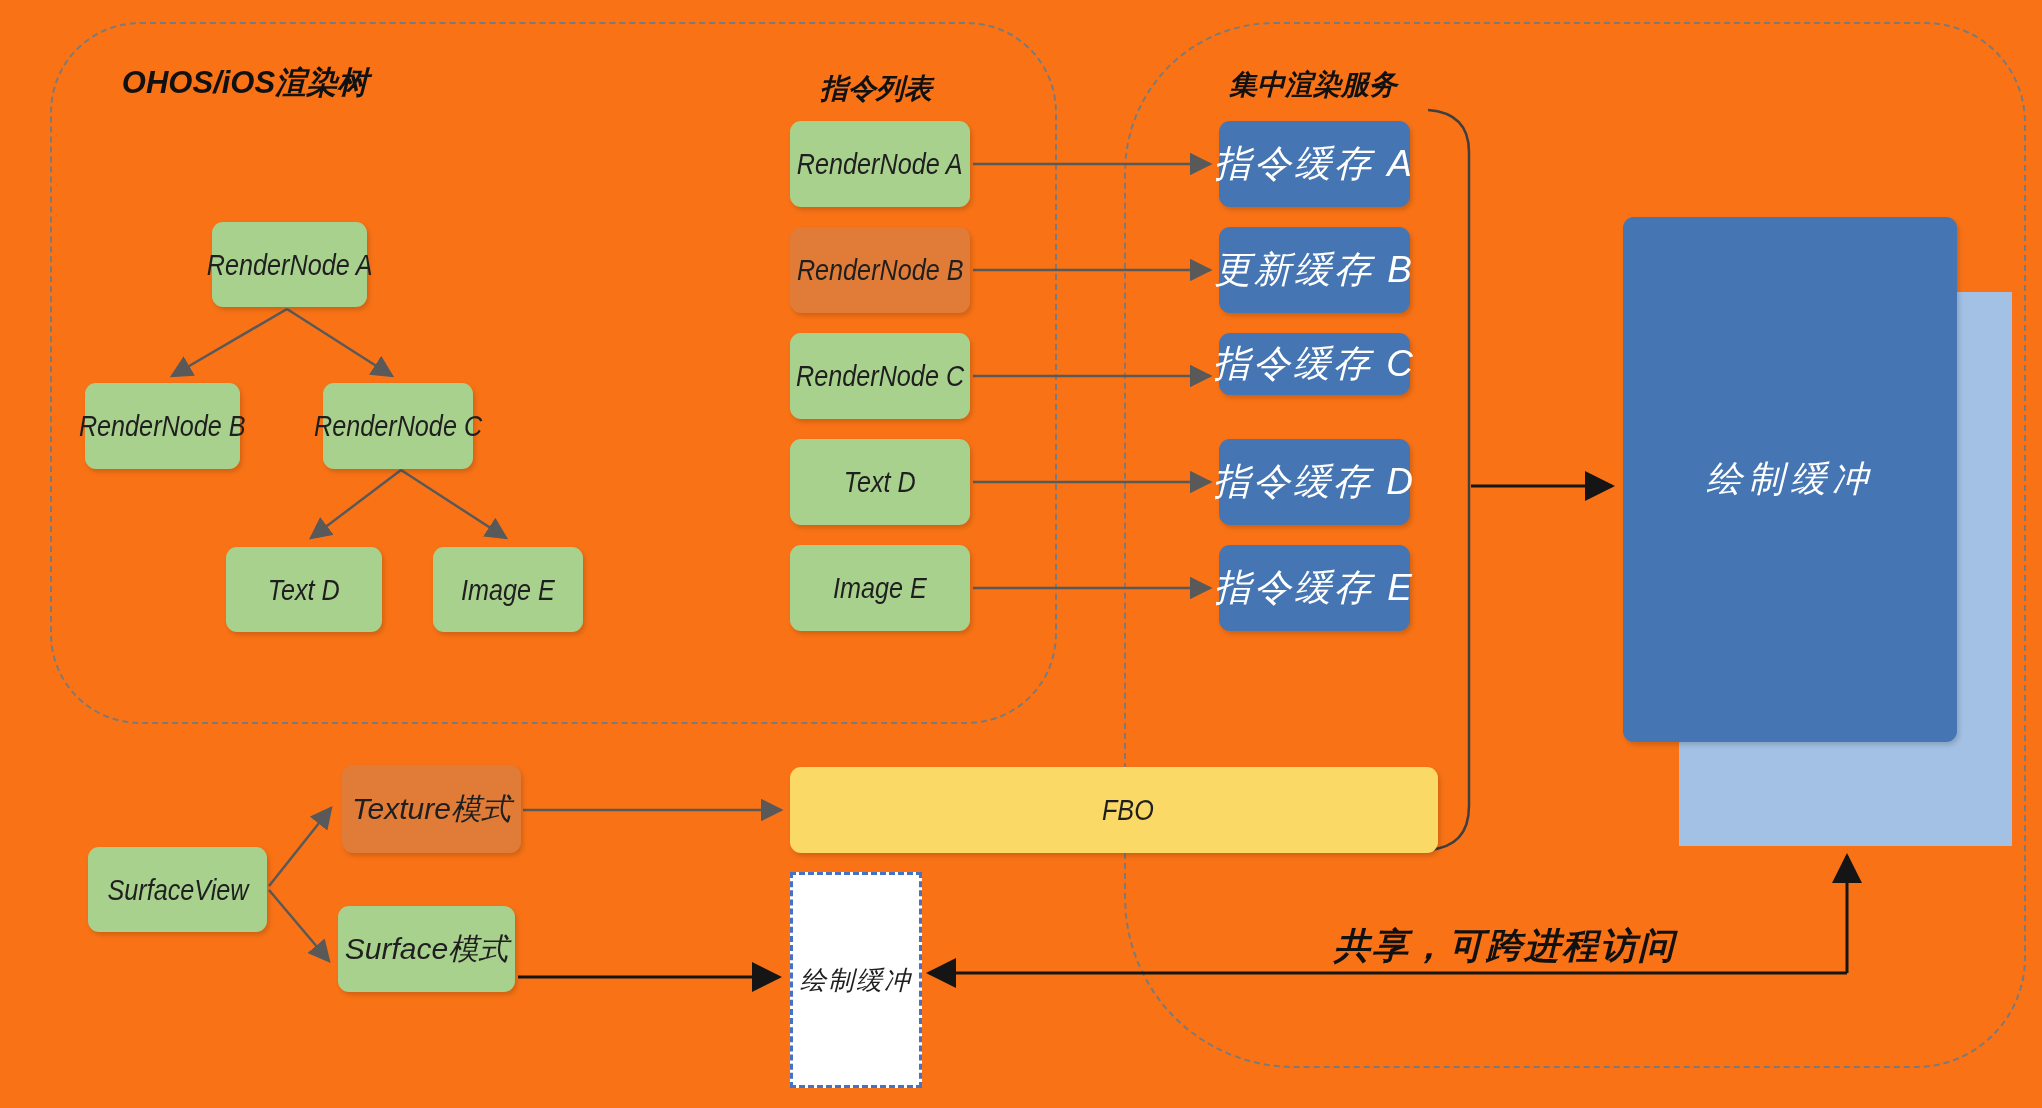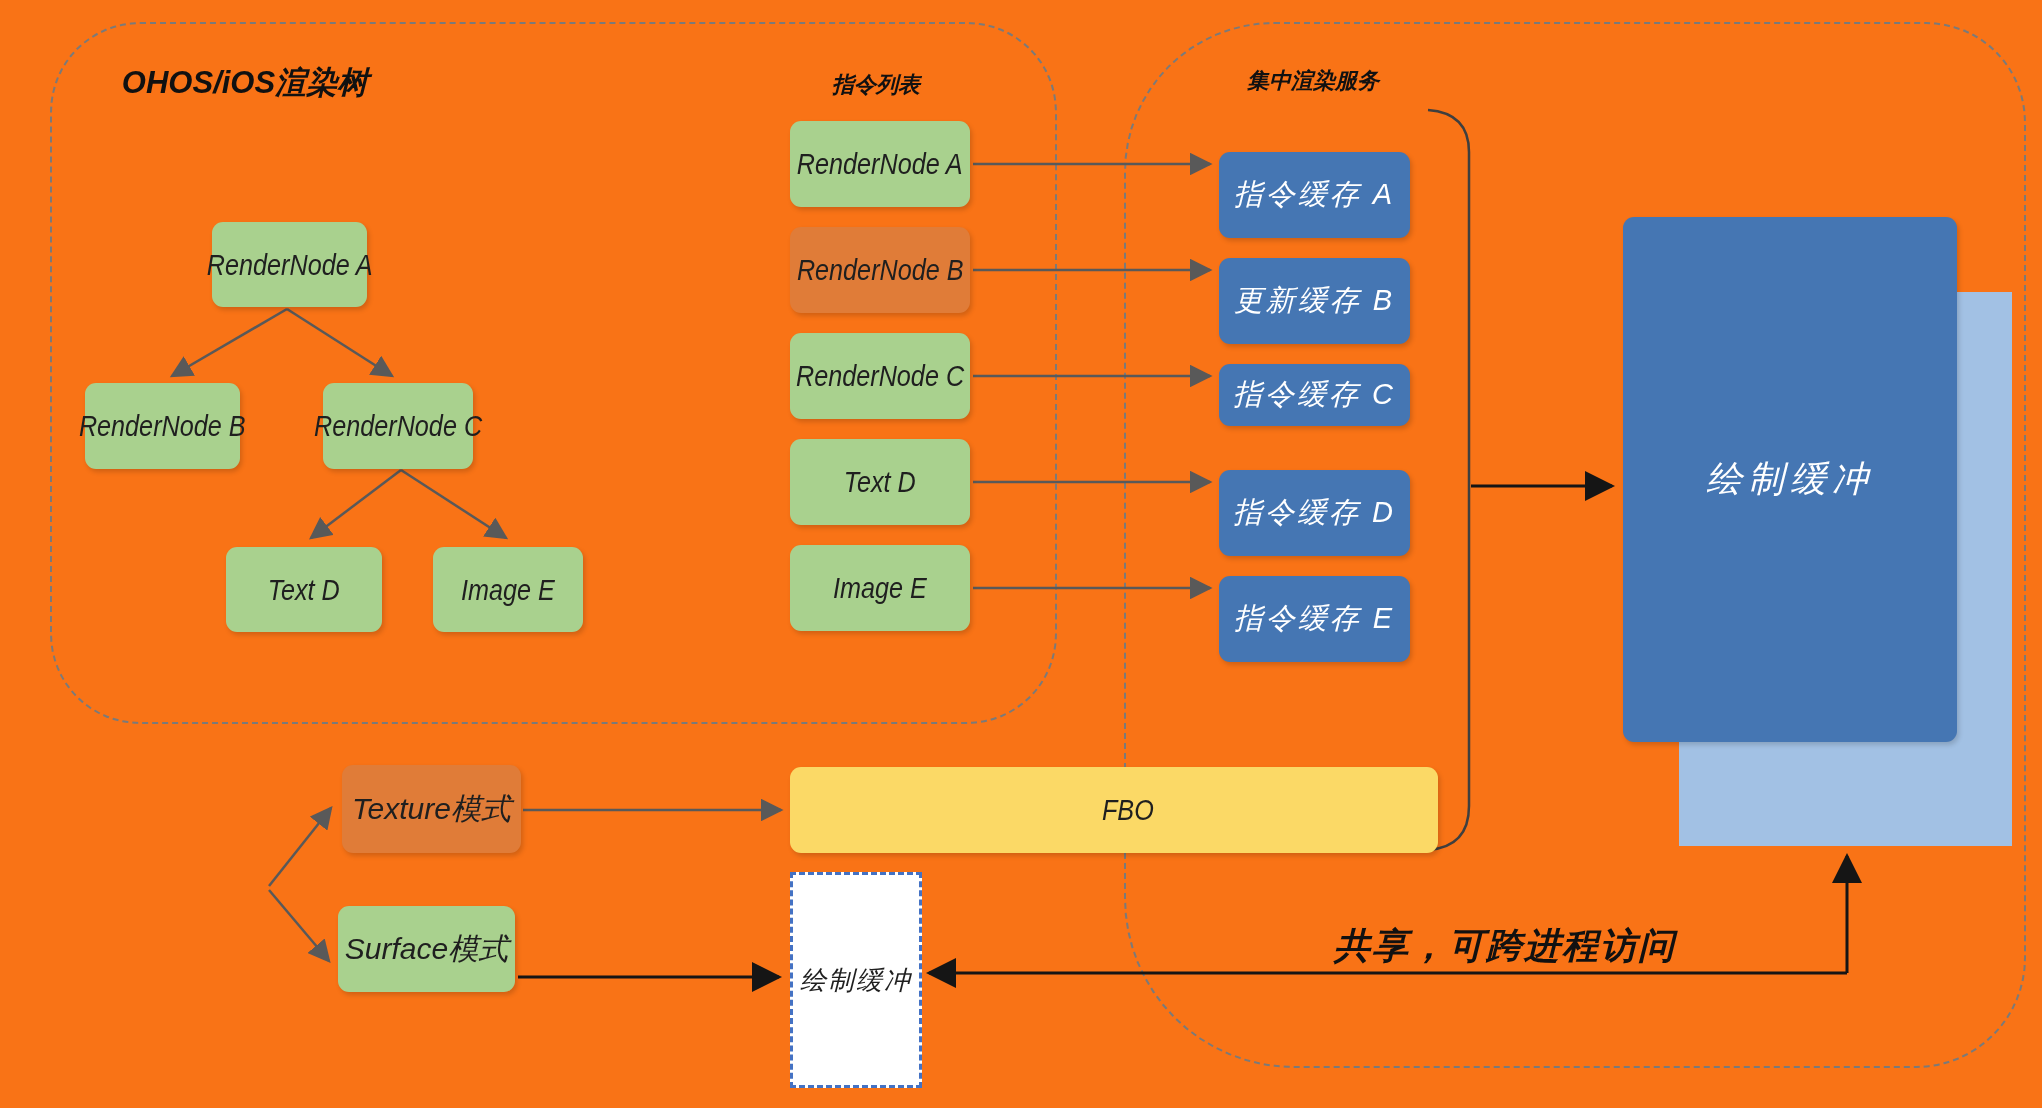--- a/index.html
+++ b/index.html
@@ -9,28 +9,28 @@
   .panel.left{left:50px;top:22px;width:1003px;height:698px;border-radius:90px;}
   .panel.right{left:1124px;top:22px;width:898px;height:1042px;border-radius:150px 100px 110px 170px;}
   svg.wires{position:absolute;left:0;top:0;z-index:1;}
   .box{position:absolute;display:flex;align-items:center;justify-content:center;z-index:2;
        font-style:italic;font-size:30px;color:#1f1f1f;white-space:nowrap;
        box-shadow:2px 3px 5px rgba(0,0,0,.16);border-radius:11px;}
   .box .lbl{display:inline-block;}
   .box.latin .lbl{transform:scaleX(.84);}
   .green{background:var(--green);}
   .orange{background:var(--orange);}
-  .cache{background:var(--blue);color:#ffffff;font-size:29px;letter-spacing:3px;margin-top:31px;}
+  .cache{background:var(--blue);color:#ffffff;font-size:37px;letter-spacing:3px;}
   .fbo{background:var(--yellow);}
   .buffer-main{background:var(--blue);color:#fff;font-size:36px;letter-spacing:6px;z-index:3;}
   .buffer-shadow{position:absolute;background:var(--light-blue);z-index:2;}
   .dashed-buffer{position:absolute;border:3px dashed var(--buffer-dash-border);background:#fff;
        display:flex;align-items:center;justify-content:center;font-style:italic;font-size:26px;
        color:#1f1f1f;z-index:2;letter-spacing:2px;}
-  .title{position:absolute;z-index:2;font-weight:bold;font-style:italic;font-size:22px;
+  .title{position:absolute;z-index:2;font-weight:bold;font-style:italic;font-size:28px;
        color:#111;text-align:center;white-space:nowrap;}
   .share-note{position:absolute;z-index:2;font-weight:bold;font-style:italic;font-size:36px;
        color:#111;text-align:center;white-space:nowrap;letter-spacing:2px;}
 </style>
 </head>
 <body>
 
 <div class="canvas">
 
   <div class="panel left"></div>
@@ -121,20 +121,23 @@
     </div>
   <div class="box cache" style="left:1219px;top:545px;width:191px;height:86px;">
       <span class="lbl">指令缓存 E</span>
     </div>
 
   <div class="buffer-shadow" style="left:1679px;top:292px;width:333px;height:554px;"></div>
   <div class="box buffer-main" style="left:1623px;top:217px;width:334px;height:525px;">
       <span class="lbl">绘制缓冲</span>
     </div>
 
+  <div class="box green latin" style="left:88px;top:847px;width:179px;height:85px;">
+      <span class="lbl">SurfaceView</span>
+    </div>
   <div class="box orange" style="left:342px;top:765px;width:179px;height:88px;">
       <span class="lbl">Texture模式</span>
     </div>
   <div class="box green" style="left:338px;top:906px;width:177px;height:86px;">
       <span class="lbl">Surface模式</span>
     </div>
   <div class="box fbo latin" style="left:790px;top:767px;width:620px;height:86px;padding-left:28px;">
       <span class="lbl">FBO</span>
     </div>
   <div class="dashed-buffer" style="left:790px;top:872px;width:126px;height:210px;">

